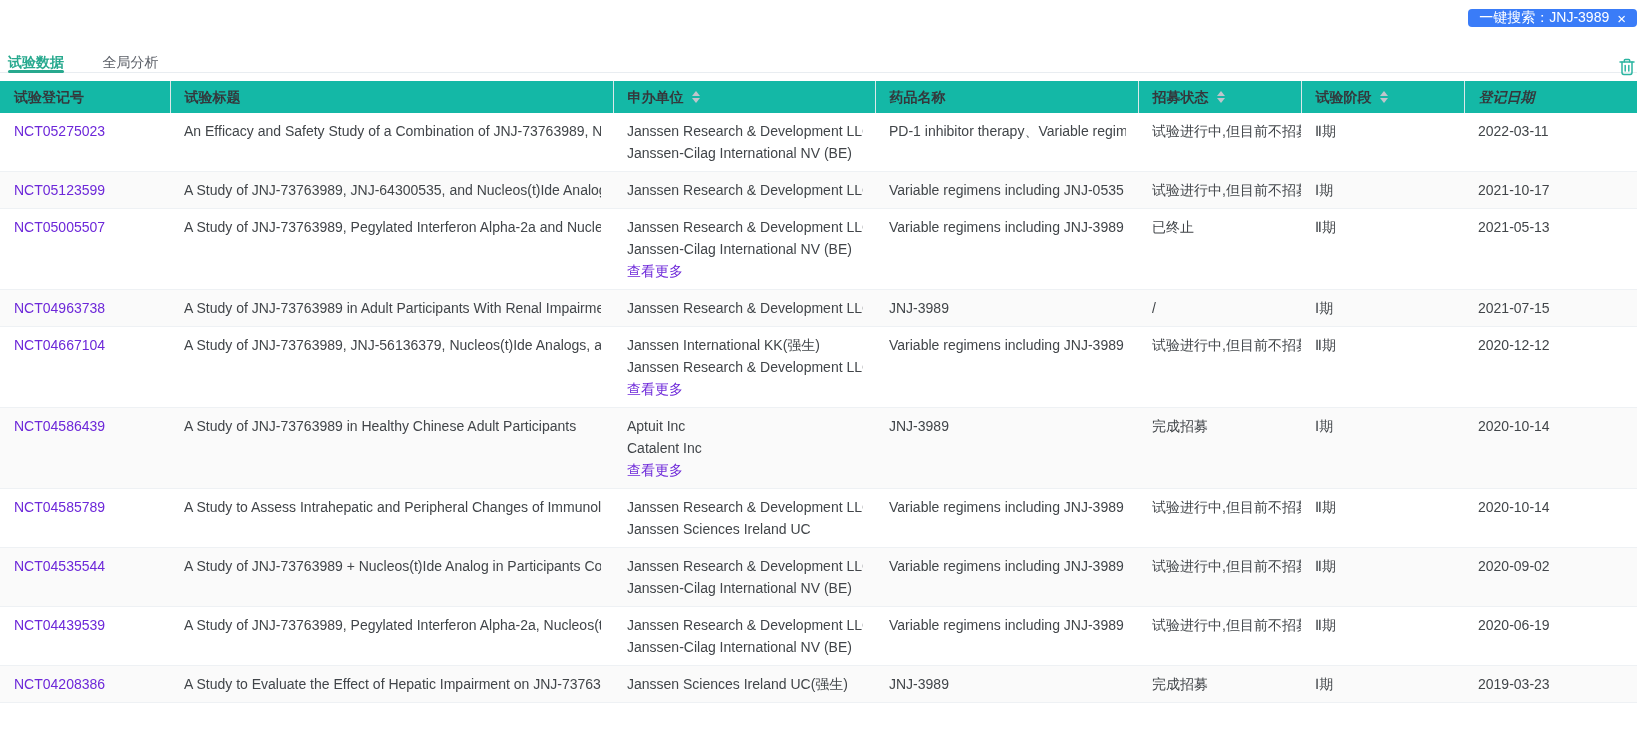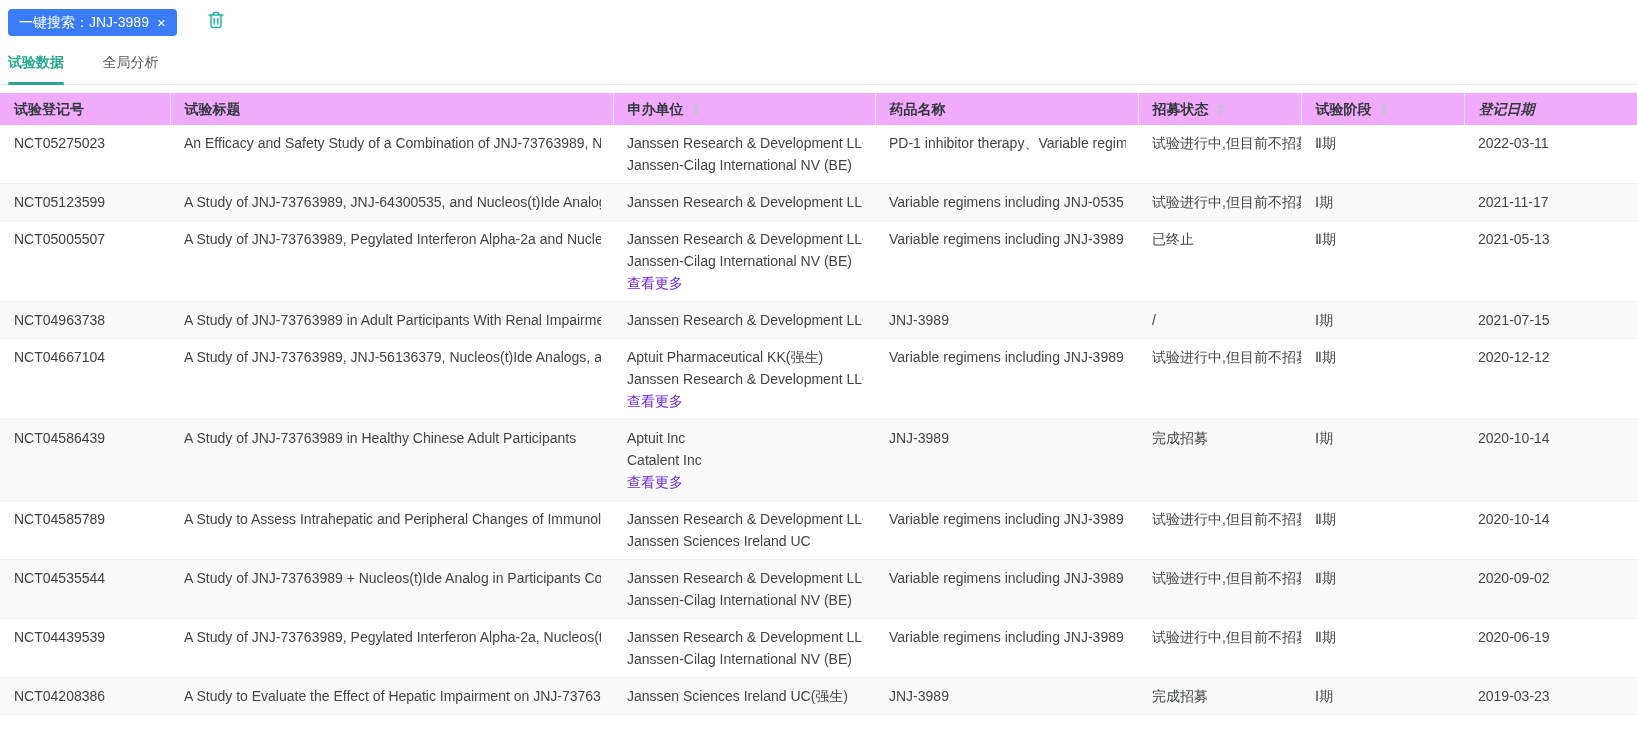--- a/index.html
+++ b/index.html
@@ -4,63 +4,63 @@
 <style>
   * { box-sizing: border-box; }
   html,body { margin:0; padding:0; }
   body {
     width:1637px; height:731px; background:#ffffff; overflow:hidden;
     font-family:"Liberation Sans", sans-serif;
     -webkit-font-smoothing:antialiased;
   }
 
   
-  .filter-bar { display:flex; align-items:flex-start; gap:29px; padding:9px 0 0 8px; height:38px; }
+  .filter-bar { display:flex; align-items:flex-end; gap:29px; padding:9px 0 0 8px; height:38px;flex-direction:column; }
   .tag {
     display:inline-flex; align-items:center; height:27px; padding:0 11px;
     background:#3a7cf8; border-radius:4px; color:#ffffff; font-size:14px;
     cursor:pointer; white-space:nowrap;
   }
   .tag-close { margin-left:8px; font-size:15px; line-height:1; cursor:pointer; }
   .trash-btn { display:inline-flex; align-items:center; cursor:pointer; }
 
   
   .tabs { margin-top:15px; padding-left:8px; border-bottom:1px solid #e9edf1; }
   .tab {
-    display:inline-block; position:relative; margin-right:34px; padding-bottom:12px;
+    display:inline-block; position:relative; margin-right:34px; 
     font-size:14px; color:#5a5e66; cursor:pointer;
   }
   .tab.active { color:#27a98e; font-weight:bold; }
   .tab.active::after {
     content:""; position:absolute; left:0; right:0; bottom:-1px; height:3px;
     background:#27a98e; border-radius:2px;
   }
 
   
   table { width:1637px; table-layout:fixed; border-collapse:collapse; margin-top:8px; }
   thead th {
-    background:#f0abfc; text-align:right; font-size:14px; font-weight:bold; color:#34383c;
+    background:#14b8a6; text-align:right; font-size:14px; font-weight:bold; color:#34383c;
     padding:5px 12px 5px 14px; line-height:22px; border-right:1px solid #dce8ea;
     white-space:nowrap; overflow:hidden;margin-left:40px;
   }
   thead th:last-child { border-right:none;font-style:italic; }
   .th-inner { display:flex; align-items:center; }
   .caret { display:inline-flex; flex-direction:column; gap:2px; margin-left:8px; }
   .caret i { display:block; width:0; height:0; border-left:4px solid transparent; border-right:4px solid transparent; }
   .caret i.up   { border-bottom:5px solid #c0c4cc; }
   .caret i.down { border-top:5px solid #c0c4cc; }
 
   tbody td {
     padding:7px 12px 7px 14px; font-size:14px; color:#414549; line-height:22px;
     vertical-align:top; border-bottom:1px solid #eef1f4;
     overflow:hidden;
   }
   tbody tr.striped { background:#fafafa; }
   .one-line { white-space:nowrap; overflow:hidden; }
-  .nct  { color:#404040; cursor:pointer; text-decoration:none; white-space:nowrap; }
+  .nct  { color:#6d28d9; cursor:pointer; text-decoration:none; white-space:nowrap; }
   .more { color:#6d28d9; cursor:pointer; white-space:nowrap; }
   .sponsor-line { white-space:nowrap; overflow:hidden; }
 </style>
 </head>
 <body>
 
 <div>
 
   <div class="filter-bar">
     <span class="tag">
@@ -167,21 +167,21 @@
             <div class="one-line">A Study of JNJ-73763989, JNJ-64300535, and Nucleos(t)Ide Analogs in Vir...</div>
           </td>
           <td>
             <div class="sponsor-line">Janssen Research &amp; Development LLC(强生)</div>
           </td>
           <td>
             <div class="one-line">Variable regimens including JNJ-0535 , JN...</div>
           </td>
           <td class="one-line"><span>试验进行中,但目前不招募</span></td>
           <td><span>Ⅰ期</span></td>
-          <td><span>2021-11-17</span></td>
+          <td><span>2021-10-17</span></td>
         </tr>
         <tr>
           <td><a class="nct">NCT05005507</a></td>
           <td>
             <div class="one-line">A Study of JNJ-73763989, Pegylated Interferon Alpha-2a and Nucleos(t)Id...</div>
           </td>
           <td>
             <div class="sponsor-line">Janssen Research &amp; Development LLC(强生)</div>
             <div class="sponsor-line">Janssen-Cilag International NV (BE)</div>
             <div><span class="more">查看更多</span></div>
@@ -207,21 +207,21 @@
           <td class="one-line"><span>/</span></td>
           <td><span>Ⅰ期</span></td>
           <td><span>2021-07-15</span></td>
         </tr>
         <tr>
           <td><a class="nct">NCT04667104</a></td>
           <td>
             <div class="one-line">A Study of JNJ-73763989, JNJ-56136379, Nucleos(t)Ide Analogs, and Pegy...</div>
           </td>
           <td>
-            <div class="sponsor-line">Aptuit Pharmaceutical KK(强生)</div>
+            <div class="sponsor-line">Janssen International KK(强生)</div>
             <div class="sponsor-line">Janssen Research &amp; Development LLC</div>
             <div><span class="more">查看更多</span></div>
           </td>
           <td>
             <div class="one-line">Variable regimens including JNJ-3989 , be...</div>
           </td>
           <td class="one-line"><span>试验进行中,但目前不招募</span></td>
           <td><span>Ⅱ期</span></td>
           <td><span>2020-12-12</span></td>
         </tr>

